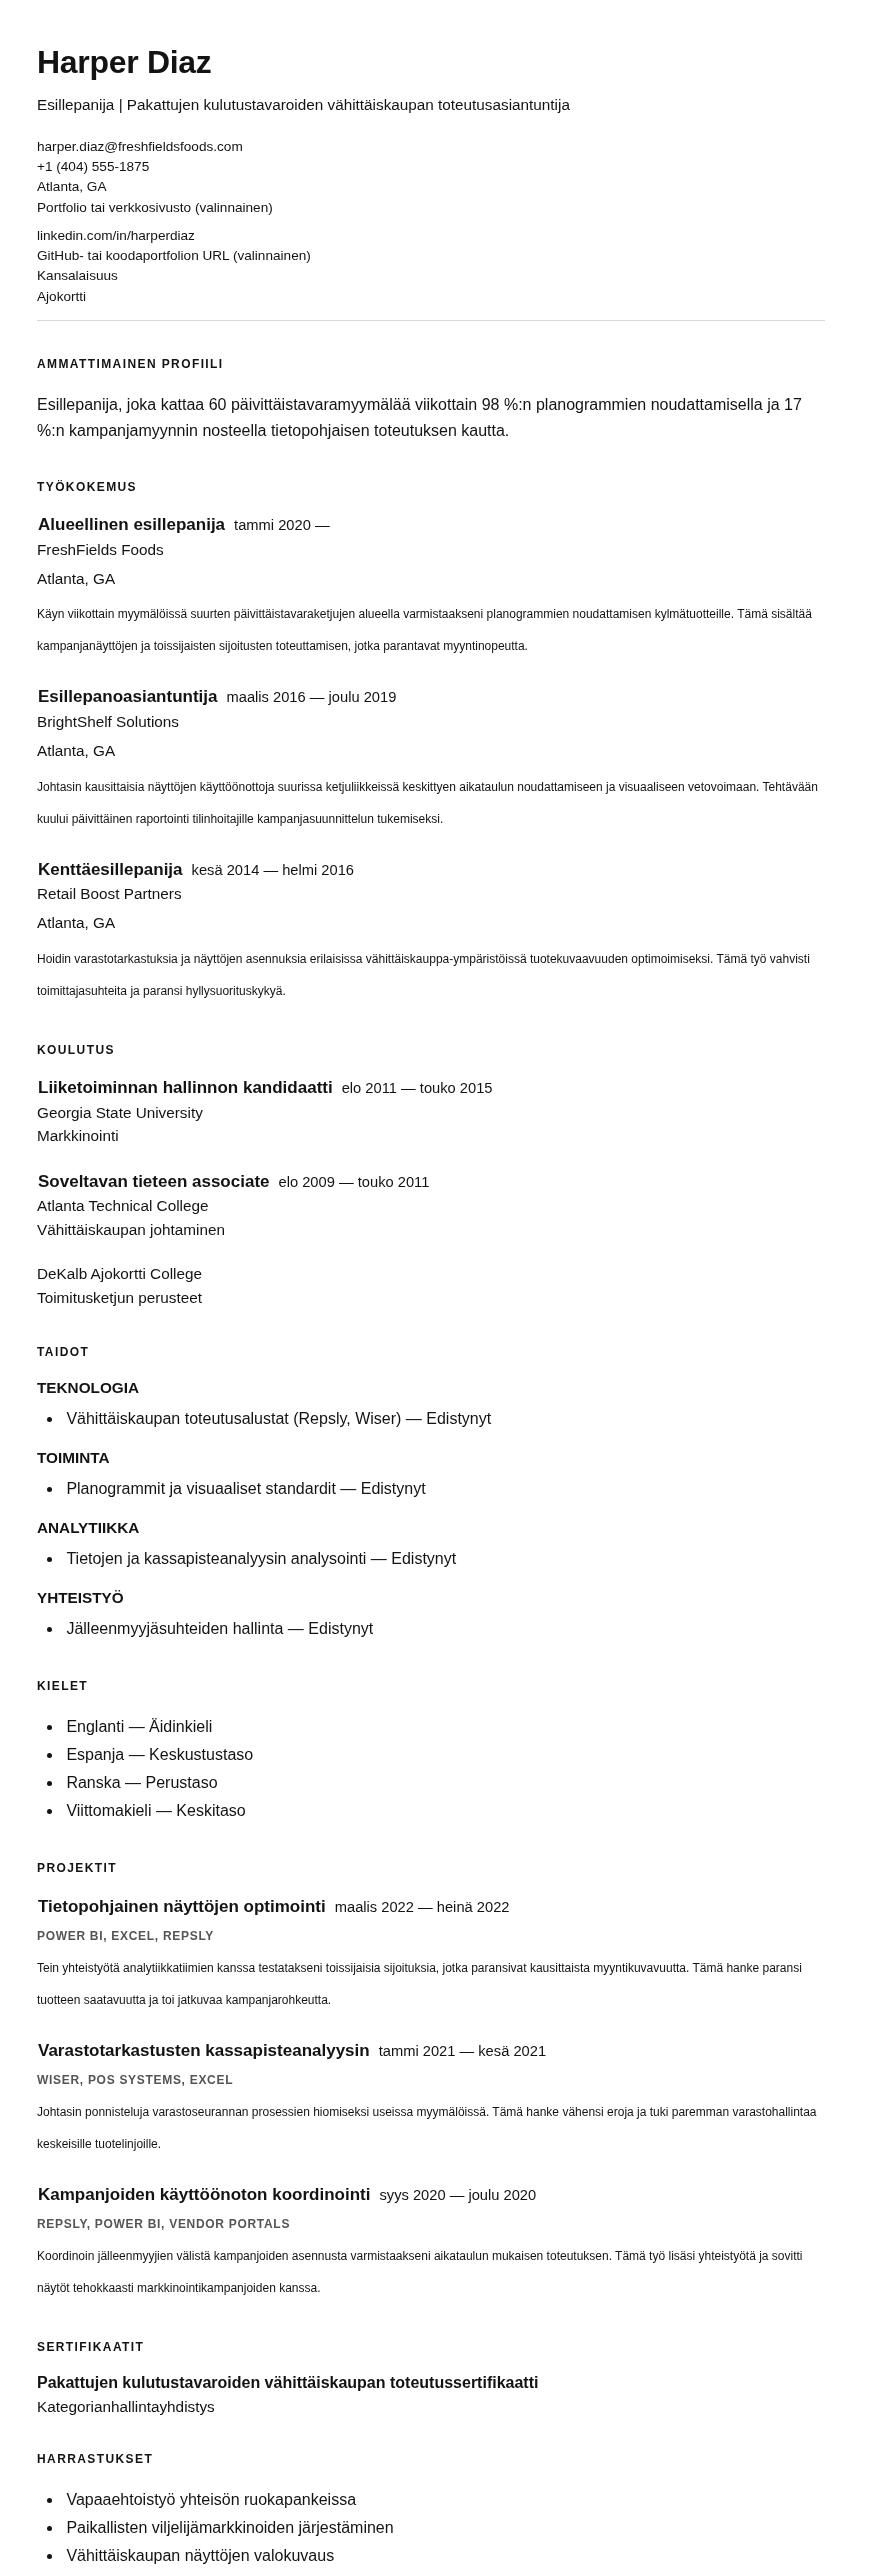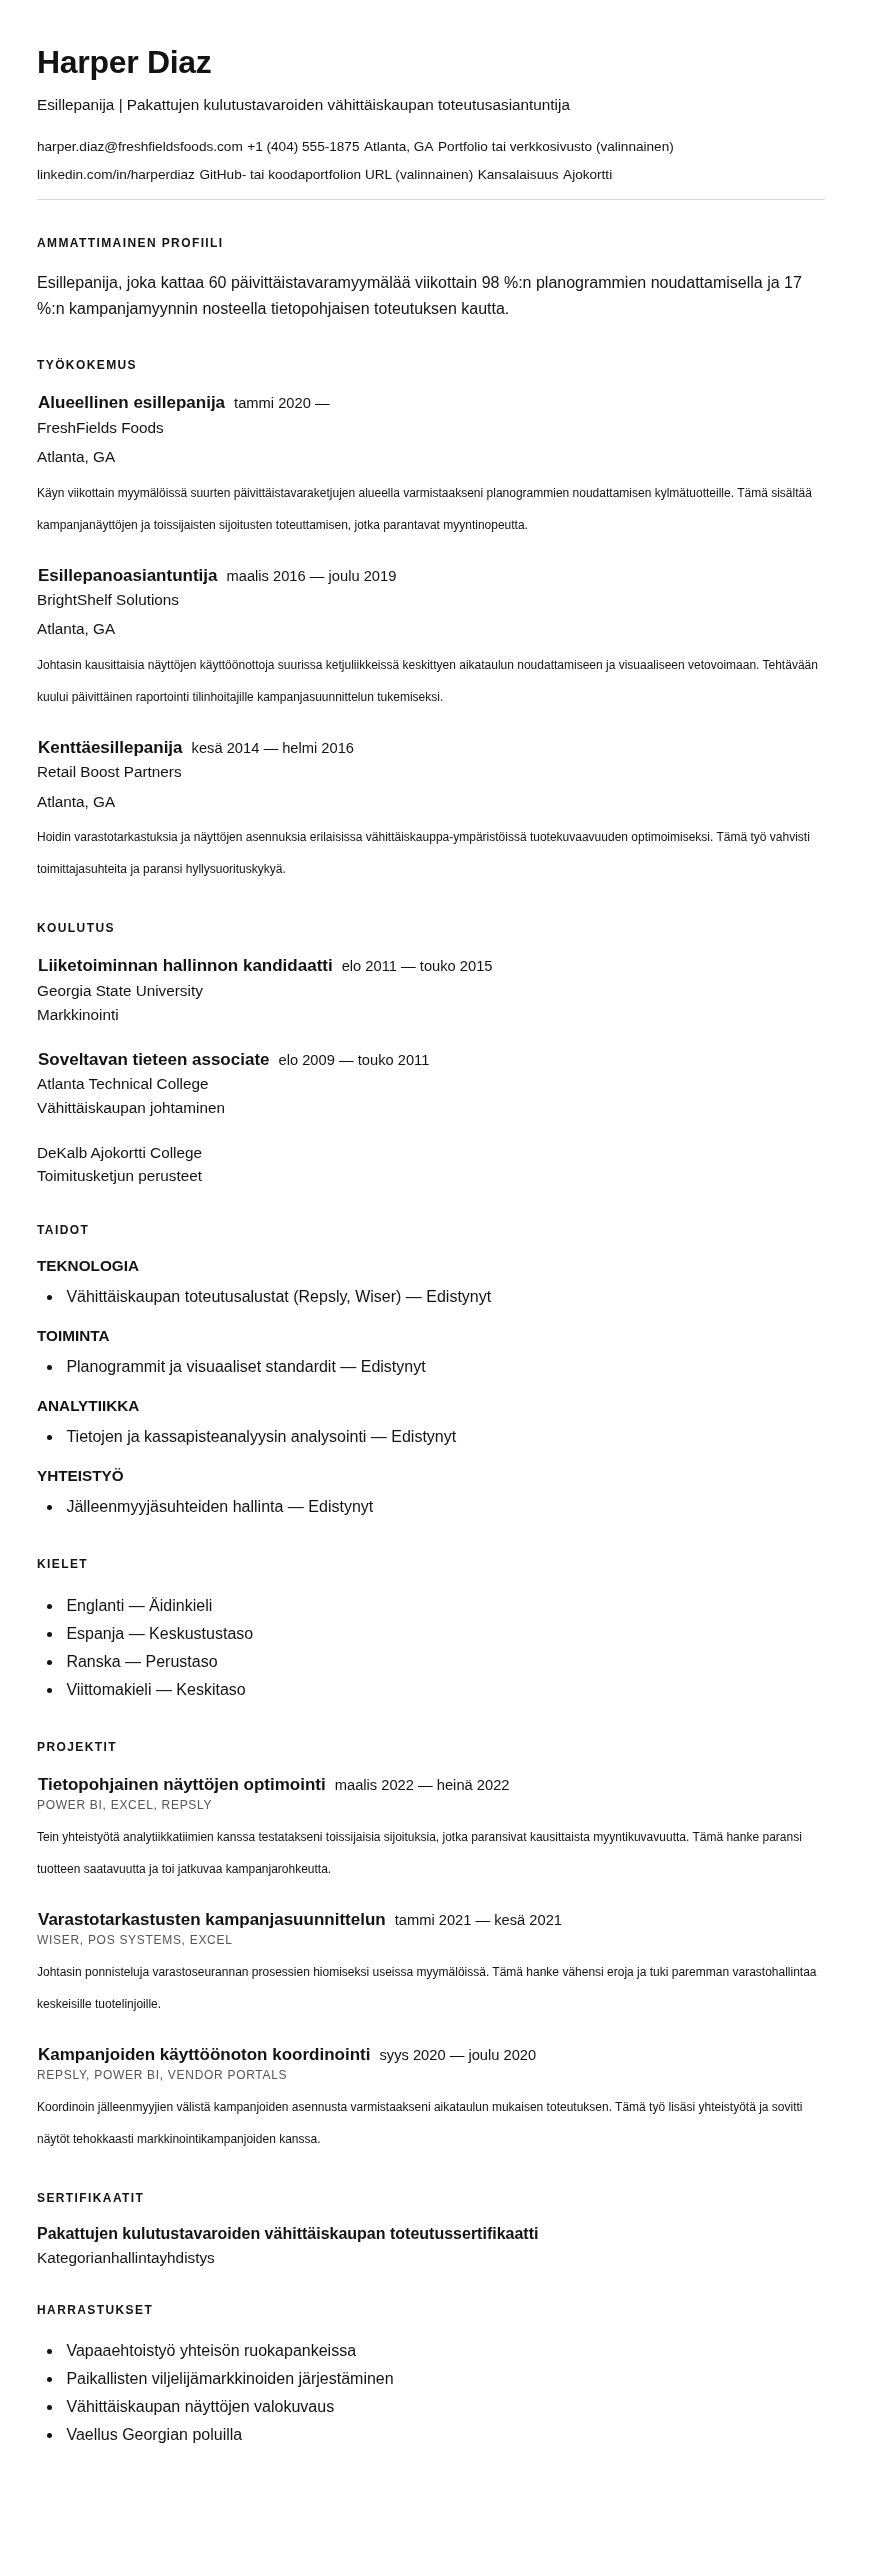--- a/index.html
+++ b/index.html
@@ -21,20 +21,21 @@
     font-size: 15.3px;
     margin: 0 0 24px 0;
   }
   .contact-row {
     display: flex;
     flex-wrap: wrap;
     gap: 2.3px 4.5px;
     font-size: 13.6px;
     line-height: 18px;
     margin: 0 0 10.2px 0;
+    flex-direction: column;
   }
   .contact-item { white-space: nowrap; }
   .divider {
     border: none;
     border-top: 1.1px solid #d9d9d9;
     margin: 14.7px 0 0 0;
   }
   .section { margin-top: 36px; }
   .section-heading {
     font-size: 12px;
@@ -73,21 +74,22 @@
     font-size: 12px;
     line-height: 32px;
     margin: 9px 0 0 0;
     max-width: 795px;
   }
   .tools-line {
     font-size: 12px;
     letter-spacing: 0.7px;
     text-transform: uppercase;
     color: #555555;
-    margin-top: 2px;
+    margin-top: 11px;
+    font-weight: bold;
   }
   ul.bullet-list {
     margin: 0;
     padding-left: 26px;
     list-style: disc;
   }
   ul.bullet-list li {
     font-size: 16px;
     line-height: 28px;
     padding-left: 3.4px;
@@ -256,21 +258,21 @@
       <div class="title-row">
         <h3 class="item-title">Tietopohjainen näyttöjen optimointi</h3>
         <span class="item-dates">maalis 2022 — heinä 2022</span>
       </div>
       <div class="tools-line">POWER BI, EXCEL, REPSLY</div>
       <p class="item-desc">Tein yhteistyötä analytiikkatiimien kanssa testatakseni toissijaisia sijoituksia, jotka paransivat kausittaista myyntikuvavuutta. Tämä hanke paransi tuotteen saatavuutta ja toi jatkuvaa kampanjarohkeutta.</p>
     </article>
 
     <article class="item">
       <div class="title-row">
-        <h3 class="item-title">Varastotarkastusten kampanjasuunnittelun</h3>
+        <h3 class="item-title">Varastotarkastusten kassapisteanalyysin</h3>
         <span class="item-dates">tammi 2021 — kesä 2021</span>
       </div>
       <div class="tools-line">WISER, POS SYSTEMS, EXCEL</div>
       <p class="item-desc">Johtasin ponnisteluja varastoseurannan prosessien hiomiseksi useissa myymälöissä. Tämä hanke vähensi eroja ja tuki paremman varastohallintaa keskeisille tuotelinjoille.</p>
     </article>
 
     <article class="item">
       <div class="title-row">
         <h3 class="item-title">Kampanjoiden käyttöönoton koordinointi</h3>
         <span class="item-dates">syys 2020 — joulu 2020</span>

